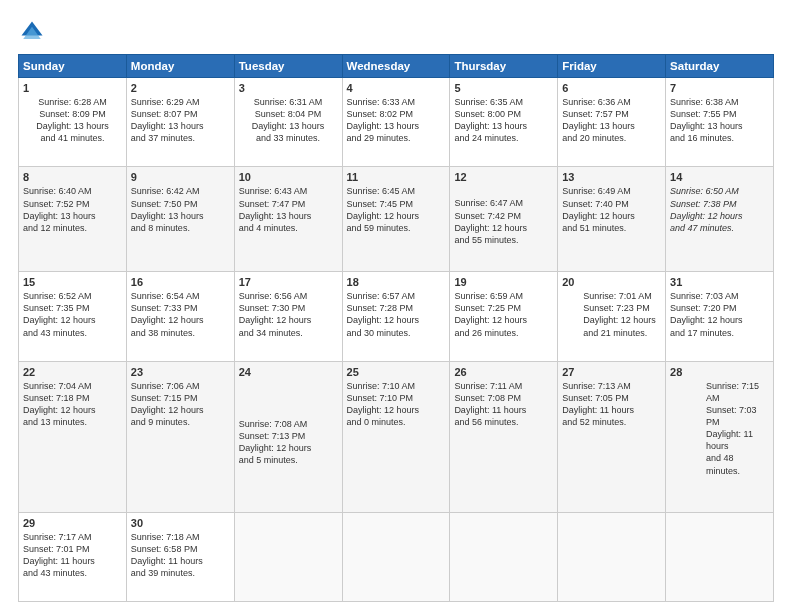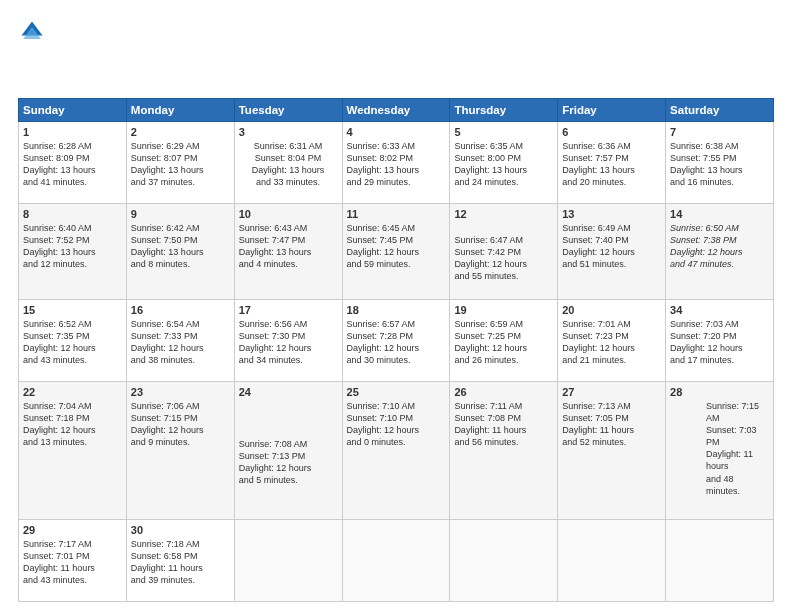--- a/index.html
+++ b/index.html
@@ -9,21 +9,20 @@
       width: 792px;
       height: 612px;
       overflow: hidden;
     }
     .page {
       width: 792px;
       height: 612px;
       padding: 18px 18px 10px 18px;
       display: flex;
       flex-direction: column;
-      gap: 44px;
     }
     .header {
       display: flex;
       justify-content: space-between;
       align-items: flex-start;
       margin-bottom: 8px;
     }
     .logo {
       display: flex;
       align-items: center;
@@ -135,21 +134,21 @@
           <th>Wednesday</th>
           <th>Thursday</th>
           <th>Friday</th>
           <th>Saturday</th>
         </tr>
     </thead>
     <tbody>
     <tr>
           <td>
             <span class="day-num">1</span>
-            <div class="day-content" style="white-space: pre-line;">Sunrise: 6:28 AM
+            <div class="day-content" style="white-space: pre-line; text-align: center;">Sunrise: 6:28 AM
 Sunset: 8:09 PM
 Daylight: 13 hours
 and 41 minutes.</div>
           </td>
           <td>
             <span class="day-num">2</span>
             <div class="day-content" style="white-space: pre-line;">Sunrise: 6:29 AM
 Sunset: 8:07 PM
 Daylight: 13 hours
 and 37 minutes.</div>
@@ -272,27 +271,27 @@
           </td>
           <td>
             <span class="day-num">19</span>
             <div class="day-content" style="white-space: pre-line;">Sunrise: 6:59 AM
 Sunset: 7:25 PM
 Daylight: 12 hours
 and 26 minutes.</div>
           </td>
           <td>
             <span class="day-num">20</span>
-            <div class="day-content" style="white-space: pre-line;">Sunrise: 7:01 AM
+            <div class="day-content" style="white-space: pre-line; margin-left: 21px;">Sunrise: 7:01 AM
 Sunset: 7:23 PM
 Daylight: 12 hours
 and 21 minutes.</div>
           </td>
           <td>
-            <span class="day-num">34</span>
+            <span class="day-num">31</span>
             <div class="day-content" style="white-space: pre-line;">Sunrise: 7:03 AM
 Sunset: 7:20 PM
 Daylight: 12 hours
 and 17 minutes.</div>
           </td>
         </tr>
         <tr>
           <td>
             <span class="day-num">22</span>
             <div class="day-content" style="white-space: pre-line;">Sunrise: 7:04 AM

